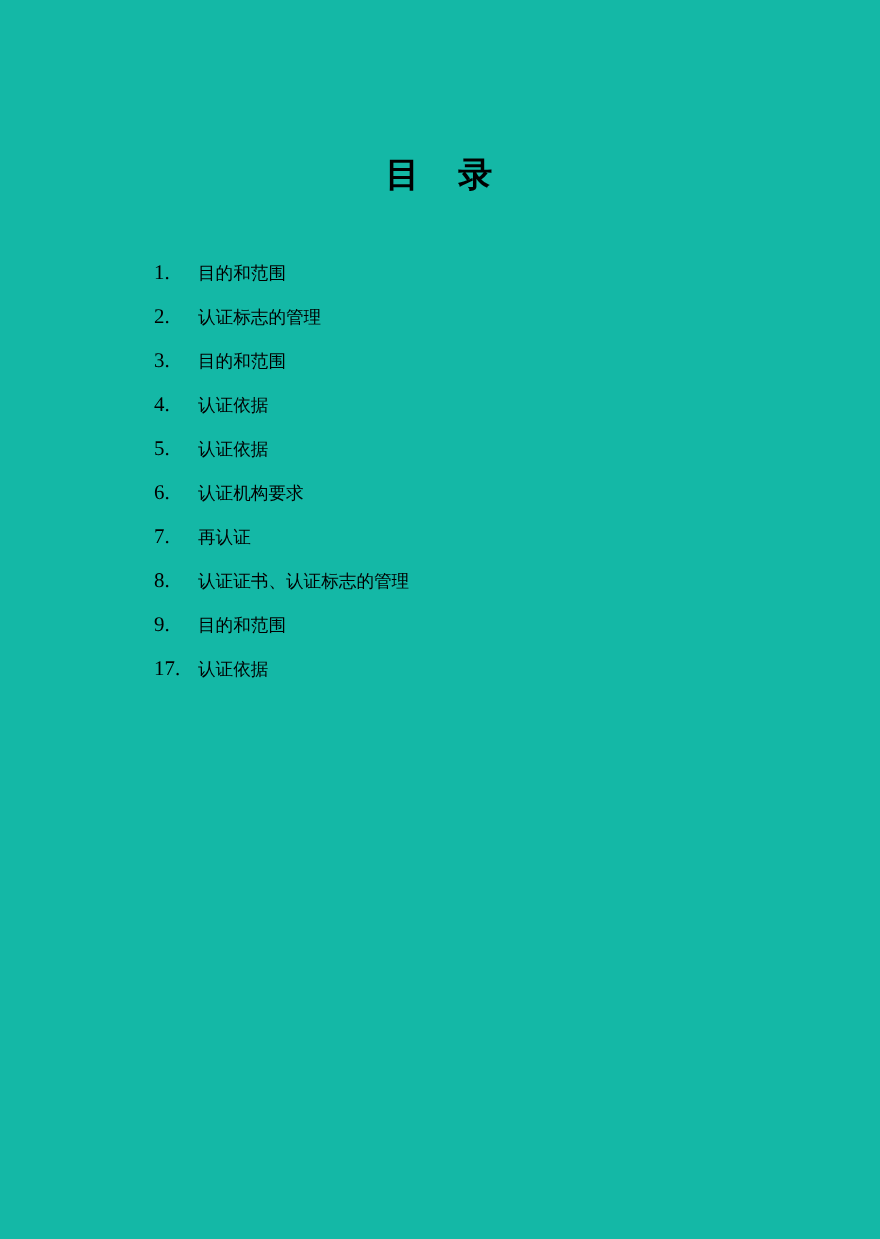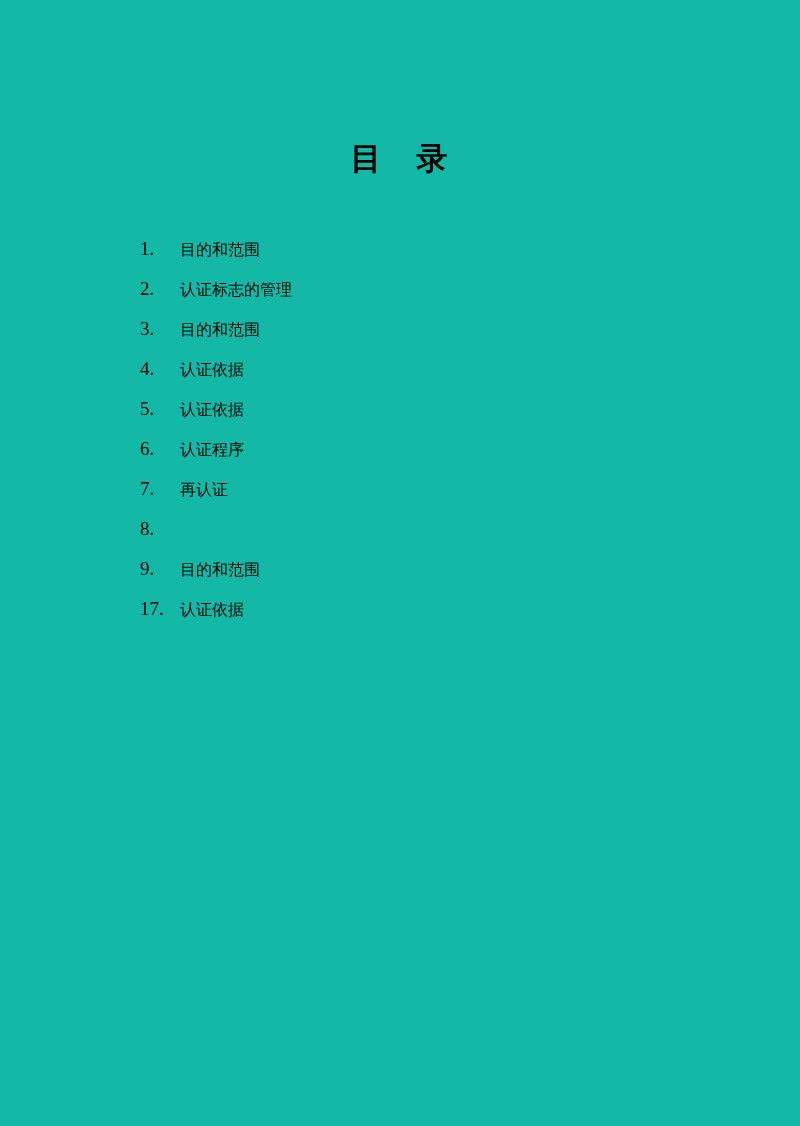--- a/index.html
+++ b/index.html
@@ -82,28 +82,29 @@
     <li class="toc-item">
       <span class="toc-num">4.</span>
       <span class="toc-label">认证依据</span>
     </li>
     <li class="toc-item">
       <span class="toc-num">5.</span>
       <span class="toc-label">认证依据</span>
     </li>
     <li class="toc-item">
       <span class="toc-num">6.</span>
-      <span class="toc-label">认证程序</span>
+      <span class="toc-label">认证机构要求</span>
     </li>
     <li class="toc-item">
       <span class="toc-num">7.</span>
       <span class="toc-label">再认证</span>
     </li>
     <li class="toc-item">
       <span class="toc-num">8.</span>
+      <span class="toc-label">认证证书、认证标志的管理</span>
     </li>
     <li class="toc-item">
       <span class="toc-num">9.</span>
       <span class="toc-label">目的和范围</span>
     </li>
     <li class="toc-item">
       <span class="toc-num wide">17.</span>
       <span class="toc-label">认证依据</span>
     </li>
   </ul>

